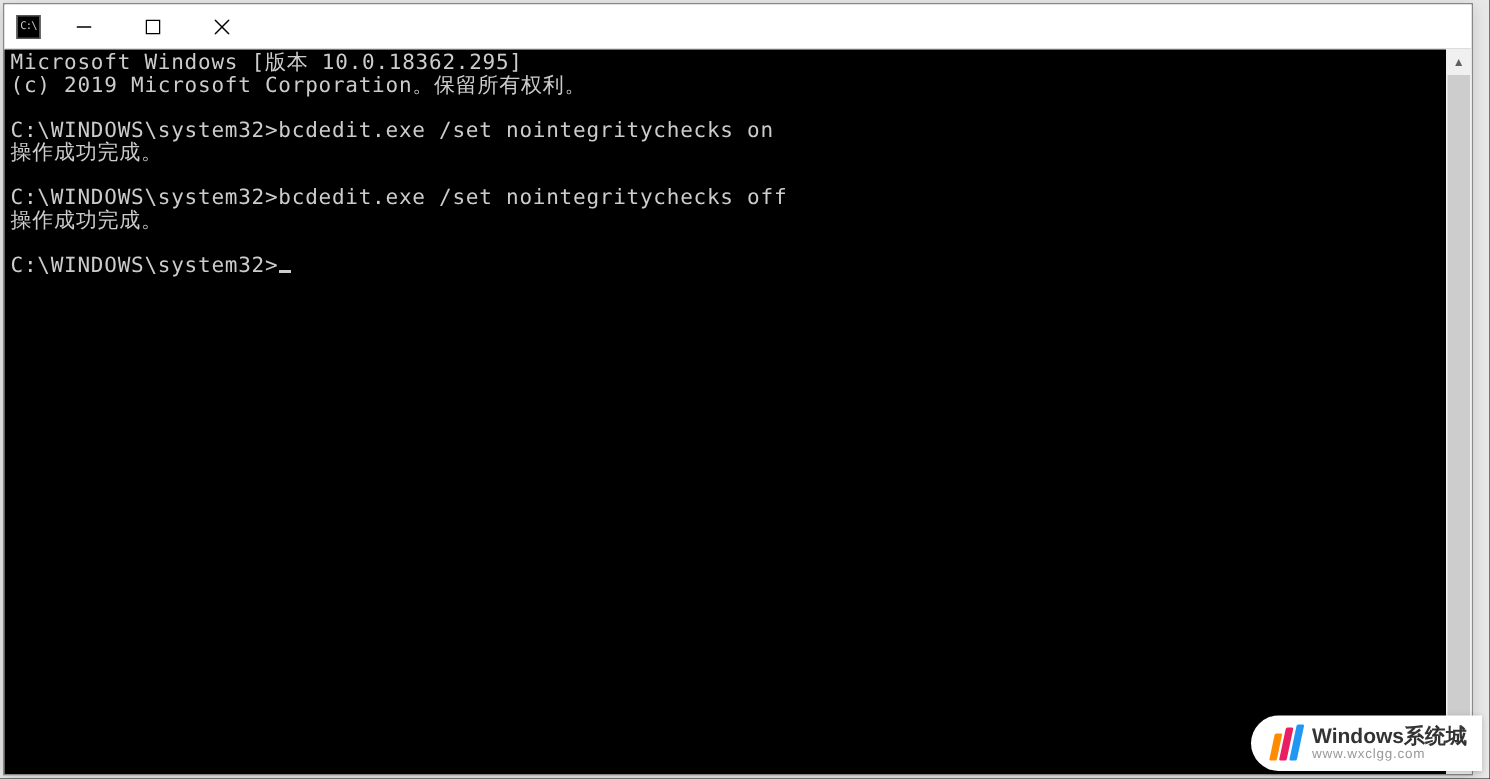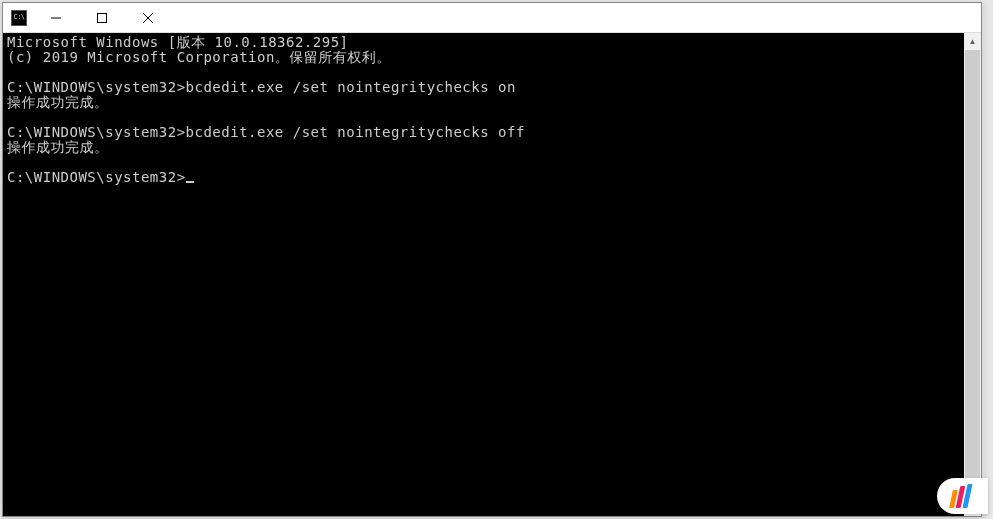--- a/index.html
+++ b/index.html
@@ -208,13 +208,17 @@
     </div>
   </div>
 </div>
 
 <div class="watermark">
   <div class="wm-logo">
     <div class="wm-bar b1"></div>
     <div class="wm-bar b2"></div>
     <div class="wm-bar b3"></div>
   </div>
+  <div class="wm-text">
+    <div class="wm-title">Windows系统城</div>
+    <div class="wm-url">www.wxclgg.com</div>
+  </div>
 </div>
 
 </body></html>

